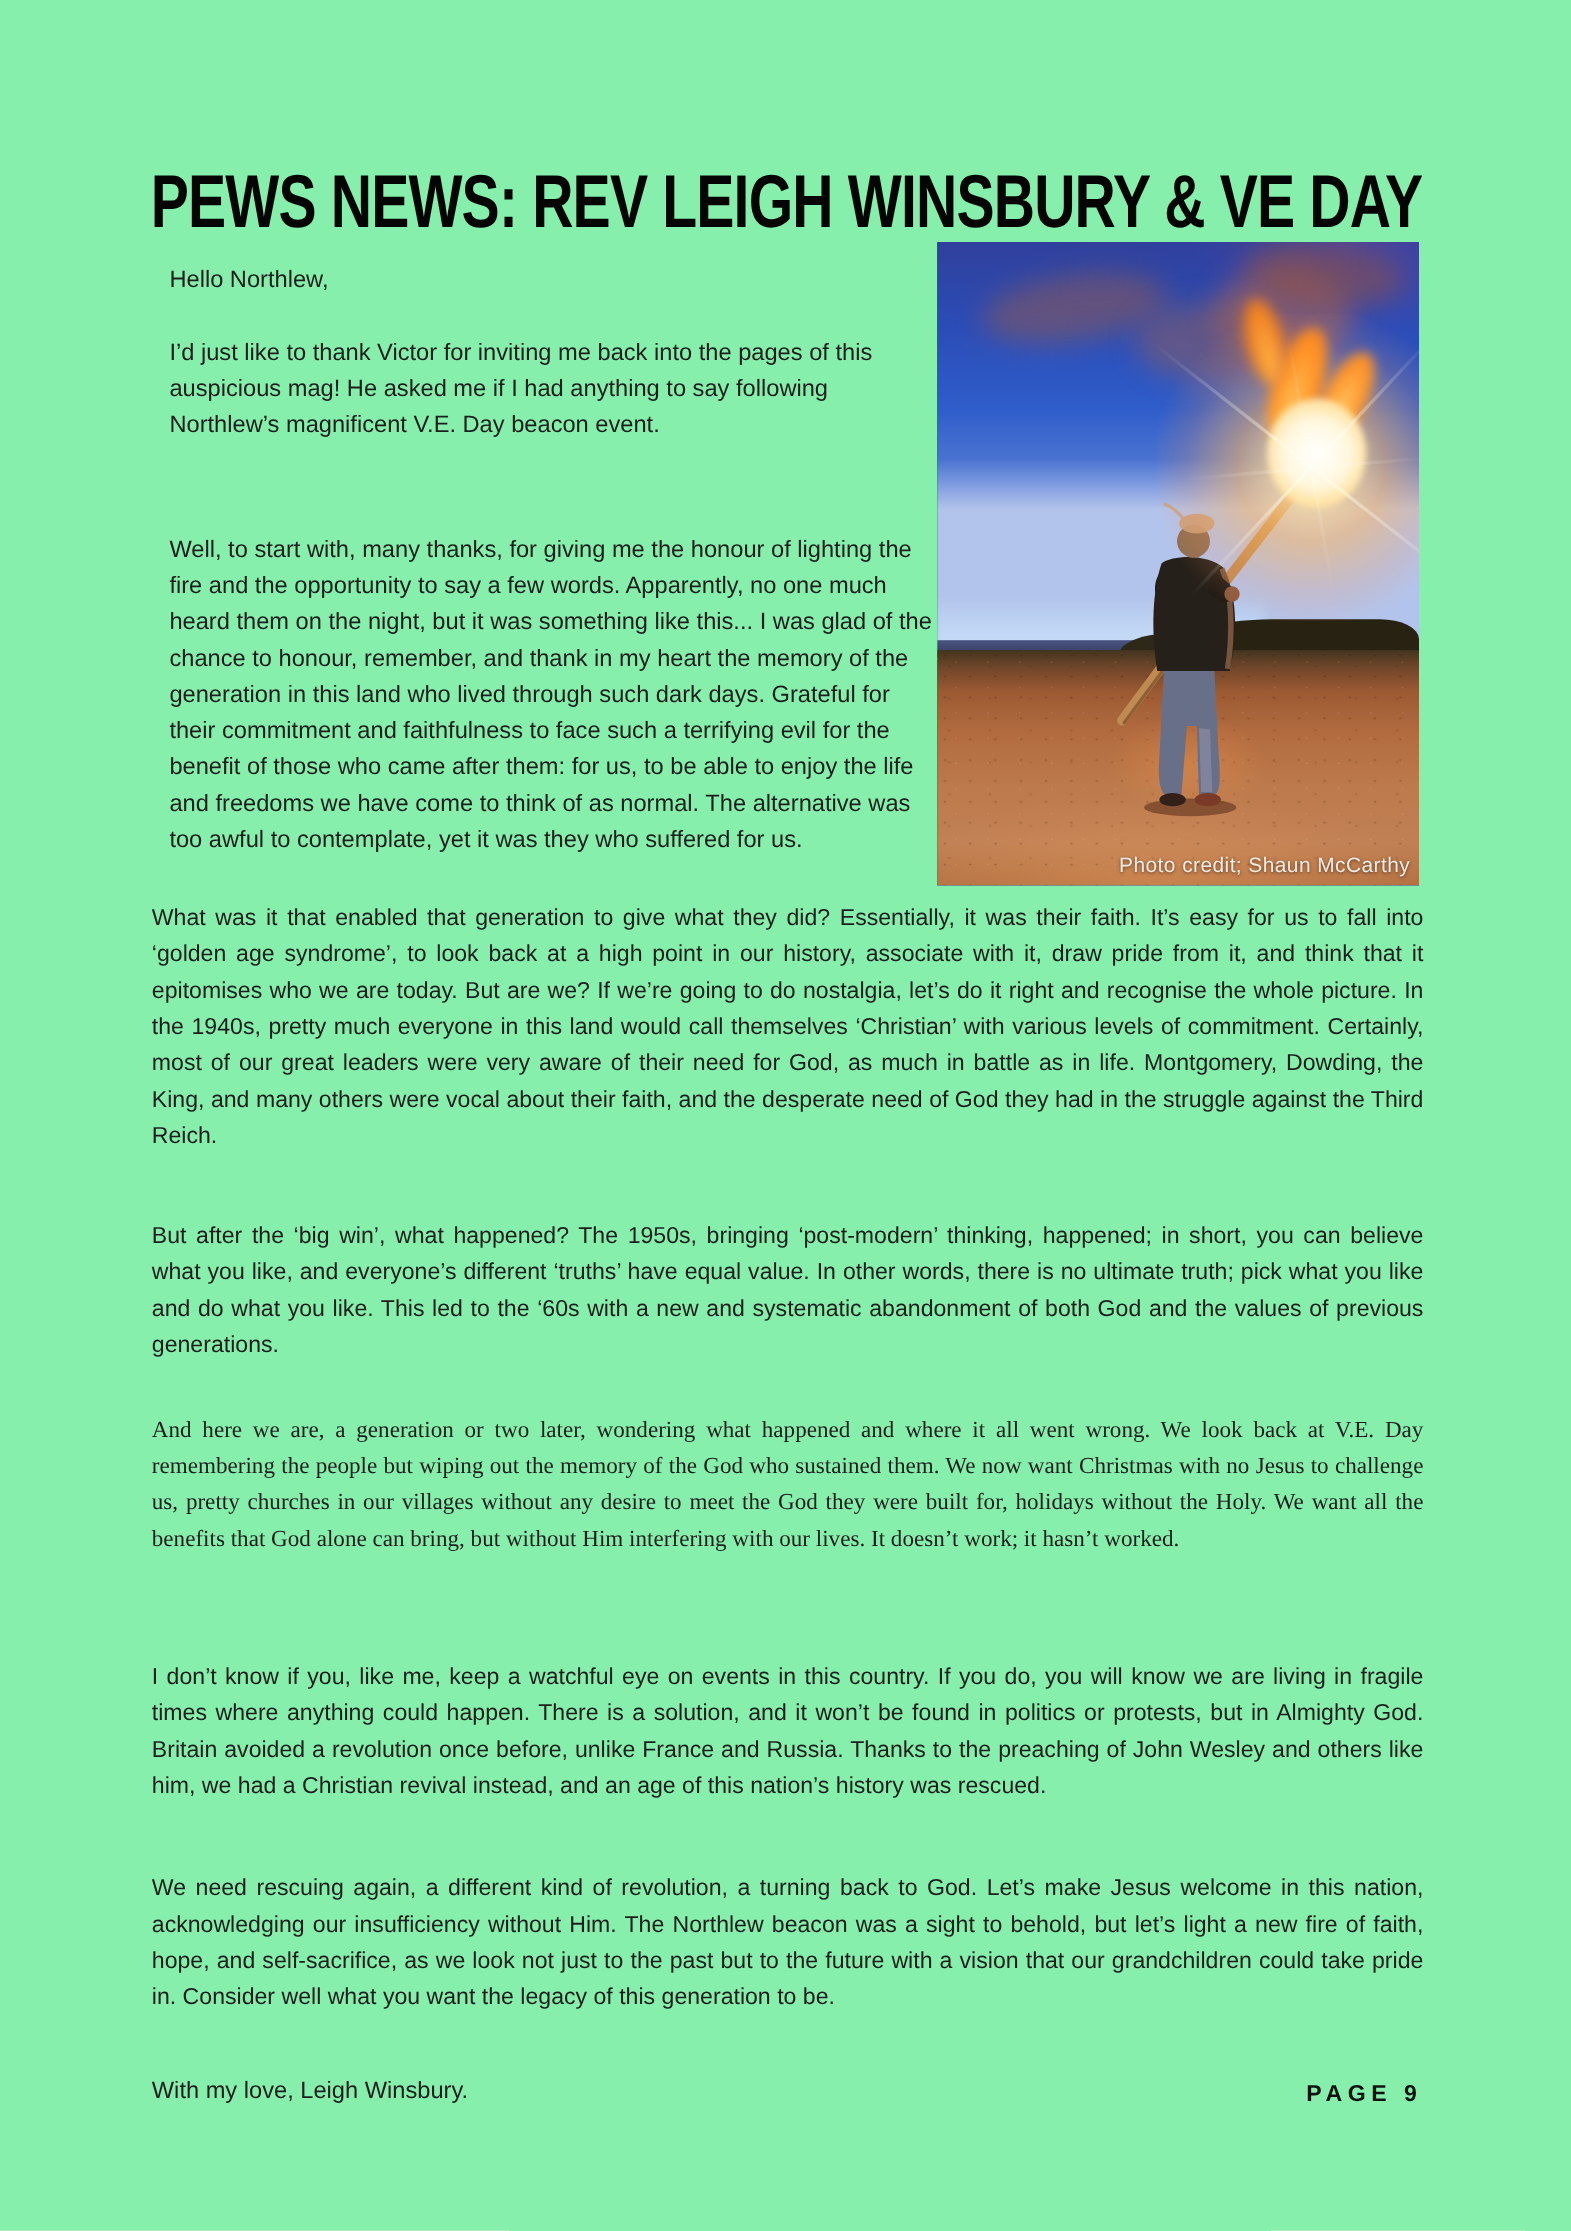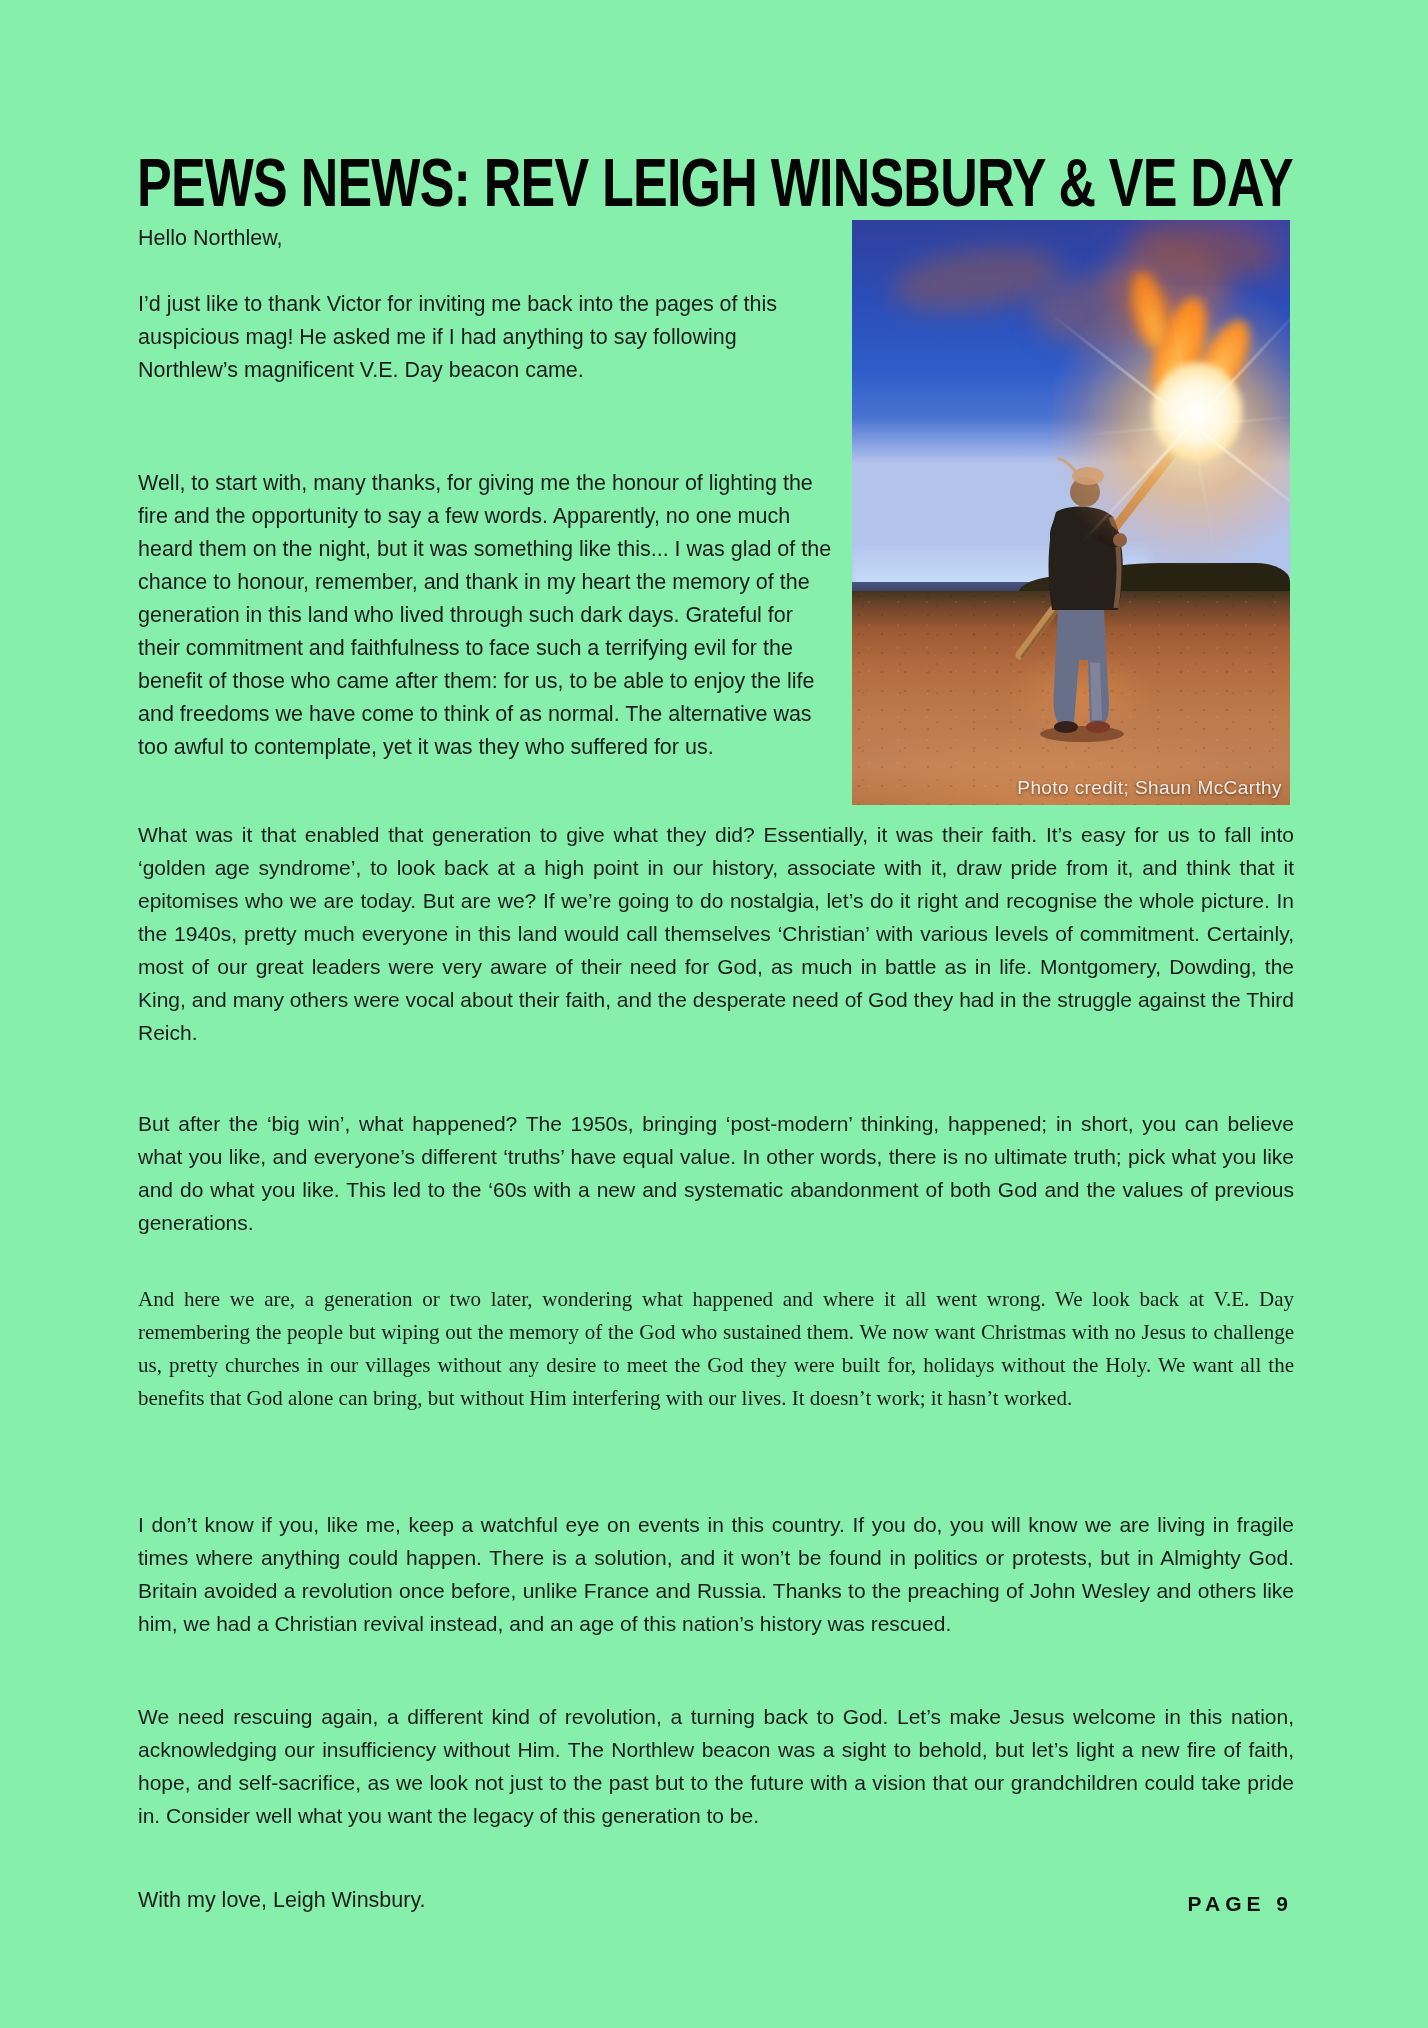--- a/index.html
+++ b/index.html
@@ -9,21 +9,21 @@
     margin:0 auto;
   }
   
   .title-wrap{position:absolute;left:137px;top:150px;width:1156px;height:70px;}
   .title-wrap text{
     font-family:"Liberation Sans","DejaVu Sans",sans-serif;
     font-weight:bold;fill:#050505;font-size:68px;letter-spacing:-1px;
   }
   
   .col-left{position:absolute;left:138px;top:222px;width:694px;font-size:21.5px;line-height:33px;}
-  .col-left p{margin:0;}
+  .col-left p{margin:16px;}
   .col-left .p1{position:absolute;top:0;left:0;width:100%;}
   .col-left .p2{position:absolute;top:66px;left:0;width:100%;}
   .col-left .p3{position:absolute;top:245px;left:0;width:100%;}
   .fullpara{position:absolute;left:138px;width:1156px;font-size:21px;line-height:33px;
     text-align:justify;margin:0;}
   .fp1{top:818px;} .fp2{top:1107px;} .fp3{top:1283px;font-family:Liberation Serif, serif;} .fp4{top:1508px;} .fp5{top:1700px;}
   .signoff{position:absolute;left:138px;top:1888px;font-size:21.5px;margin:0;text-align:right;}
   .pagenum{position:absolute;right:135px;top:1892px;font-size:21px;font-weight:bold;
     letter-spacing:5px;color:#111;}
   
@@ -82,21 +82,21 @@
 <body>
 
 <div class="page">
 
   <svg class="title-wrap" width="1156" height="70" viewBox="0 0 1156 70">
     <text x="0" y="56" textLength="1156" lengthAdjust="spacingAndGlyphs">PEWS NEWS: REV LEIGH WINSBURY &amp; VE DAY</text>
   </svg>
 
   <div class="col-left">
     <p class="p1">Hello Northlew,</p>
-    <p class="p2">I’d just like to thank Victor for inviting me back into the pages of this auspicious mag! He asked me if I had anything to say following Northlew’s magnificent V.E. Day beacon came.</p>
+    <p class="p2">I’d just like to thank Victor for inviting me back into the pages of this auspicious mag! He asked me if I had anything to say following Northlew’s magnificent V.E. Day beacon event.</p>
     <p class="p3">Well, to start with, many thanks, for giving me the honour of lighting the fire and the opportunity to say a few words. Apparently, no one much heard them on the night, but it was something like this...  I was glad of the chance to honour, remember, and thank in my heart the memory of the generation in this land who lived through such dark days. Grateful for their commitment and faithfulness to face such a terrifying evil for the benefit of those who came after them: for us, to be able to enjoy the life and freedoms we have come to think of as normal. The alternative was too awful to contemplate, yet it was they who suffered for us.</p>
   </div>
 
   <div class="photo">
     <div class="sky"></div>
     <div class="sky-purple"></div>
     <div class="horizon-glow"></div>
     <div class="sea"></div>
     <div class="trees"></div>
     <div class="trees2"></div>

